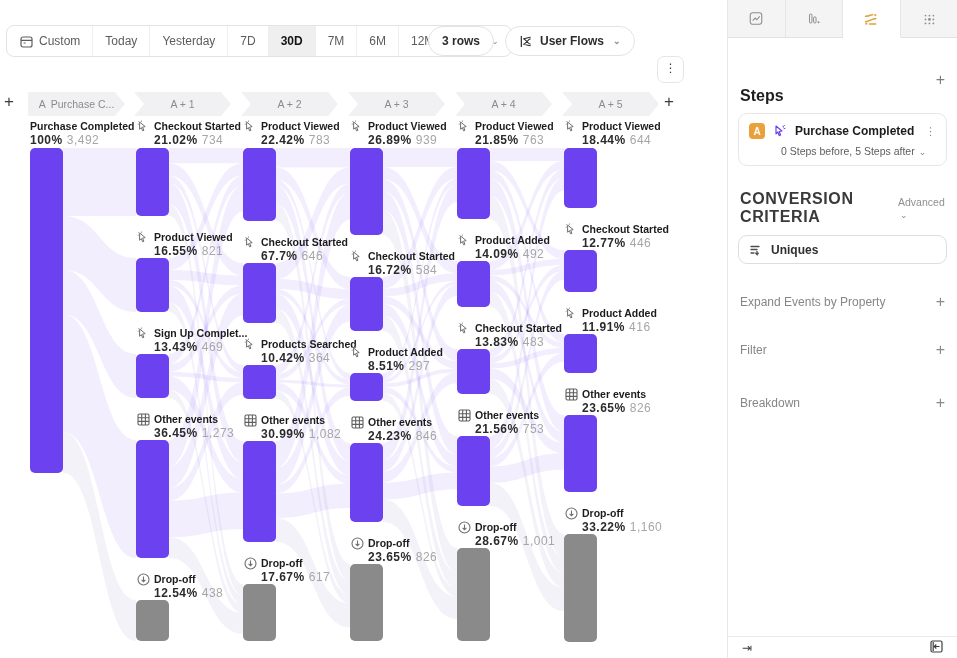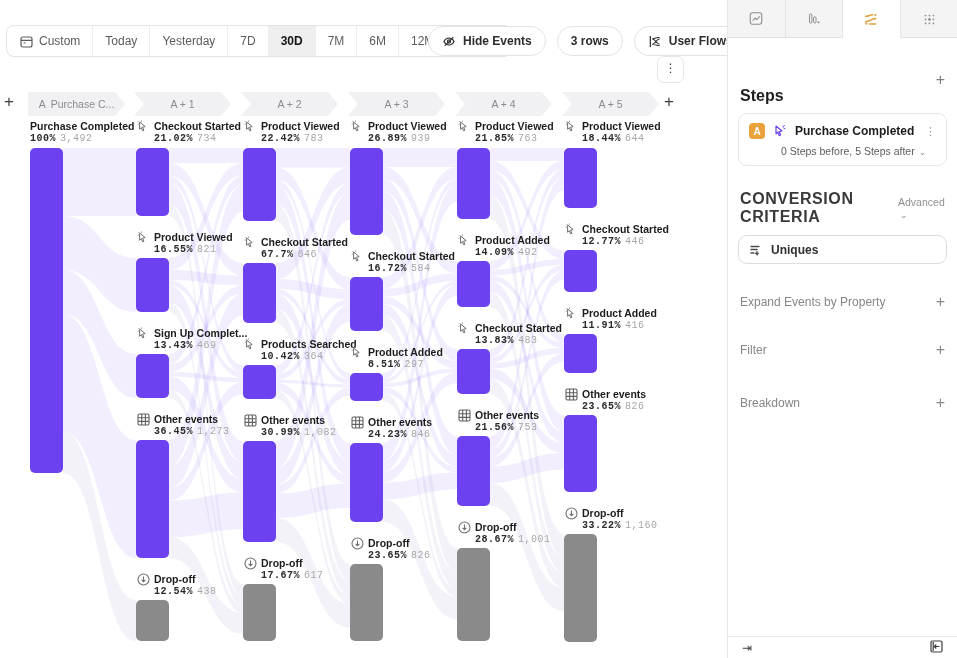--- a/index.html
+++ b/index.html
@@ -20,21 +20,21 @@
   #flows{position:absolute;left:0;top:0;z-index:0;pointer-events:none;}
   .plus-btn{position:absolute;z-index:4;font-size:17px;color:#3d3d3d;cursor:pointer;line-height:16px;}
   .chev{position:absolute;top:92px;height:24px;line-height:24px;background:#f1f1f3;color:#8b8b8b;font-size:10.5px;text-align:center;z-index:3;
         clip-path:polygon(0 0,calc(100% - 10px) 0,100% 50%,calc(100% - 10px) 100%,0 100%,10px 50%);cursor:pointer;white-space:nowrap;}
   .chev.first{clip-path:polygon(0 0,calc(100% - 10px) 0,100% 50%,calc(100% - 10px) 100%,0 100%);}
   .chev .pfx{margin-right:5px;}
   .bar{position:absolute;width:33px;border-radius:5px;z-index:2;cursor:pointer;}
   .nlabel{position:absolute;z-index:3;white-space:nowrap;cursor:pointer;}
   .nlabel .l1{display:flex;align-items:center;gap:4px;height:14px;}
   .nlabel .l1 .ttl{font-size:10.5px;font-weight:bold;color:#1c1c1c;}
-  .nlabel .l2{height:14px;font-family:Liberation Mono, monospace;font-size:10px;letter-spacing:.5px;}
+  .nlabel .l2{height:14px;font-family:Liberation Sans, sans-serif;font-size:12px;letter-spacing:.5px;}
   .nlabel .l2.ind{padding-left:18px;}
   .nlabel .pct{font-weight:bold;color:#2b2b2b;}
   .nlabel .cnt{color:#a6a6a6;margin-left:4px;}
   .nicon{display:inline-flex;width:14px;height:14px;align-items:center;justify-content:center;}
   
   #panel{position:absolute;left:727px;top:0;width:229px;height:658px;border-left:1px solid #e8e8e8;background:#fff;}
   .tabs{display:flex;gap:22px;padding:2px 0 0 12px;height:19px;align-items:center;}
   .tab{font-size:12px;color:#6e6e6e;cursor:pointer;position:relative;padding-bottom:3px;}
   .tab.active{color:#6c41f0;font-weight:bold;}
   .tab.active:after{content:"";position:absolute;left:0;right:0;bottom:-2px;height:3px;background:#6c41f0;border-radius:2px;}
@@ -191,30 +191,20 @@
           </div>
         <div class="range-btn">
           <span>XTD</span>
           <span class="chev-down">⌄</span>
         </div>
       </div>
     </div>
 
     <div class="tb-right">
       <div class="pill-btn">
-        <span class="nicon">
-          <svg width="15" height="15" viewBox="0 0 15 15">
-              <path d="M2 7.5C3.4 5 5.3 3.8 7.5 3.8S11.6 5 13 7.5c-1.4 2.5-3.3 3.7-5.5 3.7S3.4 10 2 7.5z" fill="none" stroke="#2d2d2d" stroke-width="1.2"></path>
-              <circle cx="7.5" cy="7.5" r="1.7" fill="none" stroke="#2d2d2d" stroke-width="1.2"></circle>
-              <line x1="3" y1="12.2" x2="12.2" y2="2.8" stroke="#2d2d2d" stroke-width="1.2"></line>
-            </svg>
-        </span>
-        <span>Hide Events</span>
-      </div>
-      <div class="pill-btn">
         <span>3 rows</span>
       </div>
       <div class="pill-btn">
         <span class="nicon">
           <svg width="15" height="15" viewBox="0 0 15 15">
               <path d="M2.5 1.5v12" stroke="#2d2d2d" stroke-width="1.3" fill="none"></path>
               <path d="M4.5 4.5c3 0 5-1.5 8-1.5M4.5 4.5c3 0 5 6 8 6M4.5 10.5c3 0 5-6 8-6M4.5 10.5c3 0 5 1.5 8 1.5" stroke="#2d2d2d" stroke-width="1.2" fill="none"></path>
             </svg>
         </span>
         <span>User Flows</span>

